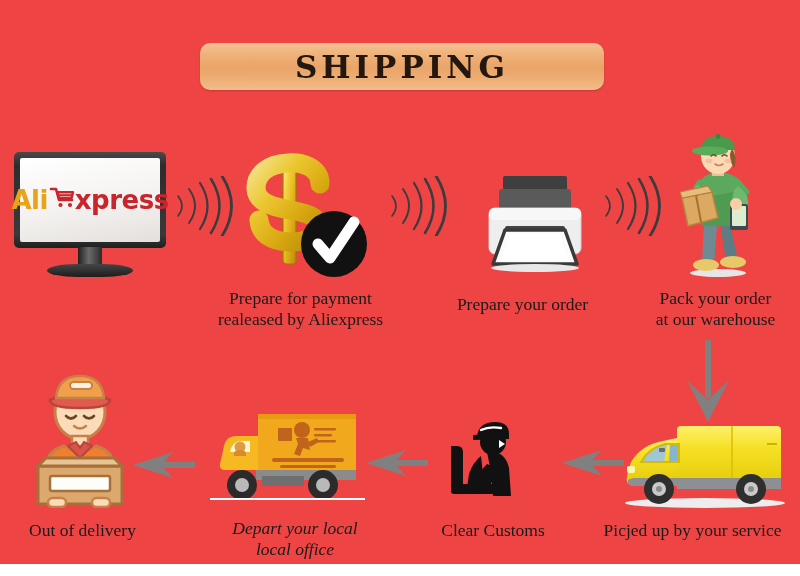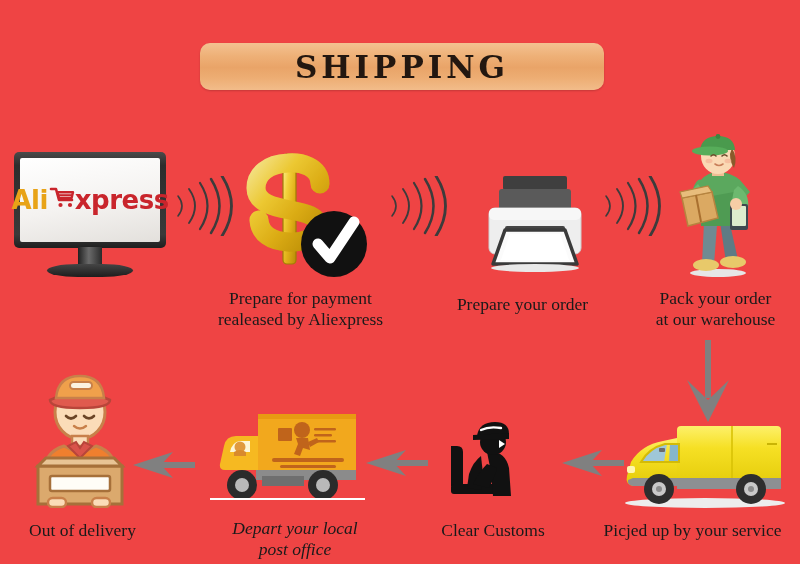--- a/index.html
+++ b/index.html
@@ -425,21 +425,21 @@
         <circle cx="32" cy="87" r="7" fill="#b9b9b9"></circle>
         <circle cx="113" cy="87" r="15" fill="#2b2b2b"></circle>
         <circle cx="113" cy="87" r="7" fill="#b9b9b9"></circle>
 
         <rect x="0" y="100" width="155" height="2" fill="#ffffff"></rect>
       </svg>
     </div>
   </div>
   <div class="caption" style="left:200px; top:518px; width:190px;font-style:italic;">
     <div>Depart your local</div>
-    <div>post office</div>
+    <div>local office</div>
   </div>
 
   <div class="arrow" style="left:133px; top:450px;">
     <svg width="62" height="30" viewBox="0 0 62 30" aria-hidden="true">
       <polygon points="0,15 40,2 28,15 40,28" fill="#808080"></polygon>
       <rect x="28" y="12" width="34" height="6" fill="#808080"></rect>
     </svg>
   </div>
 
   <div class="node" style="left:24px; top:368px; width:112px; height:140px;">

